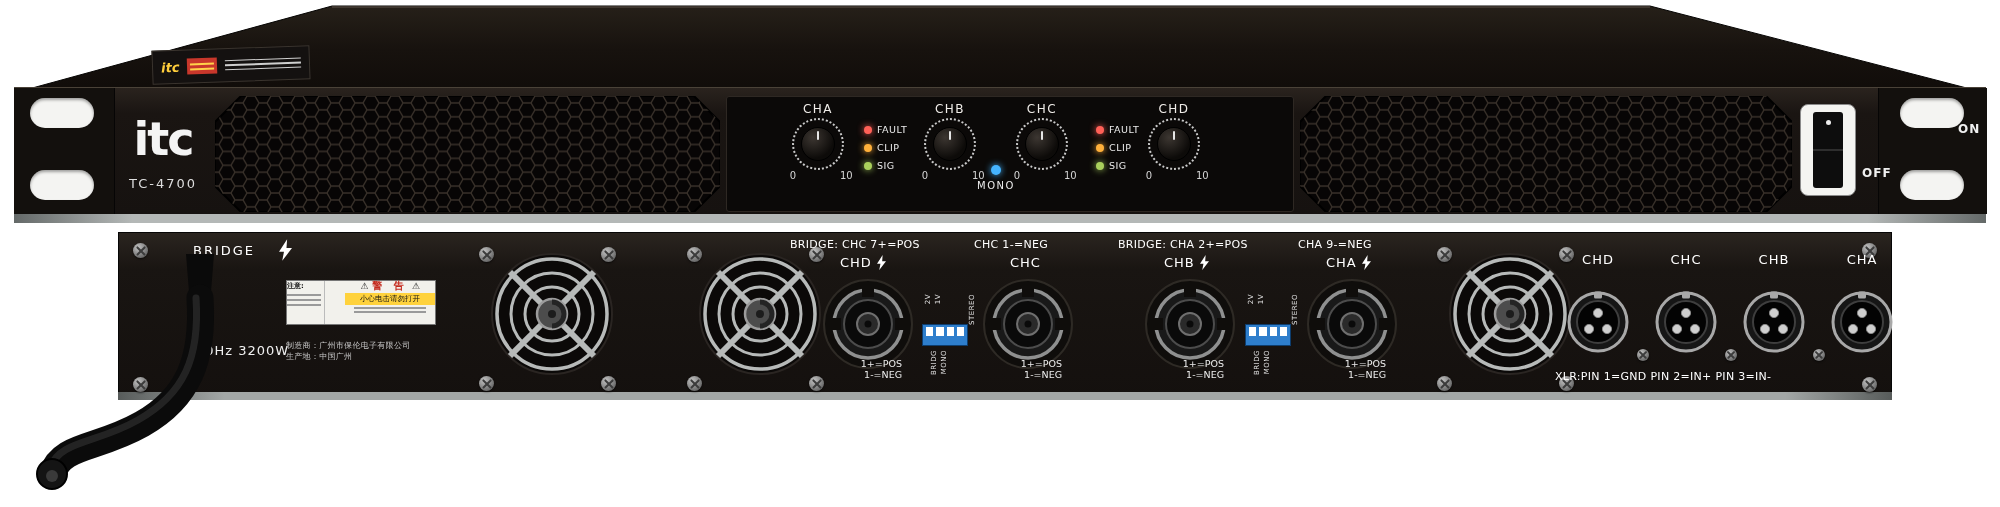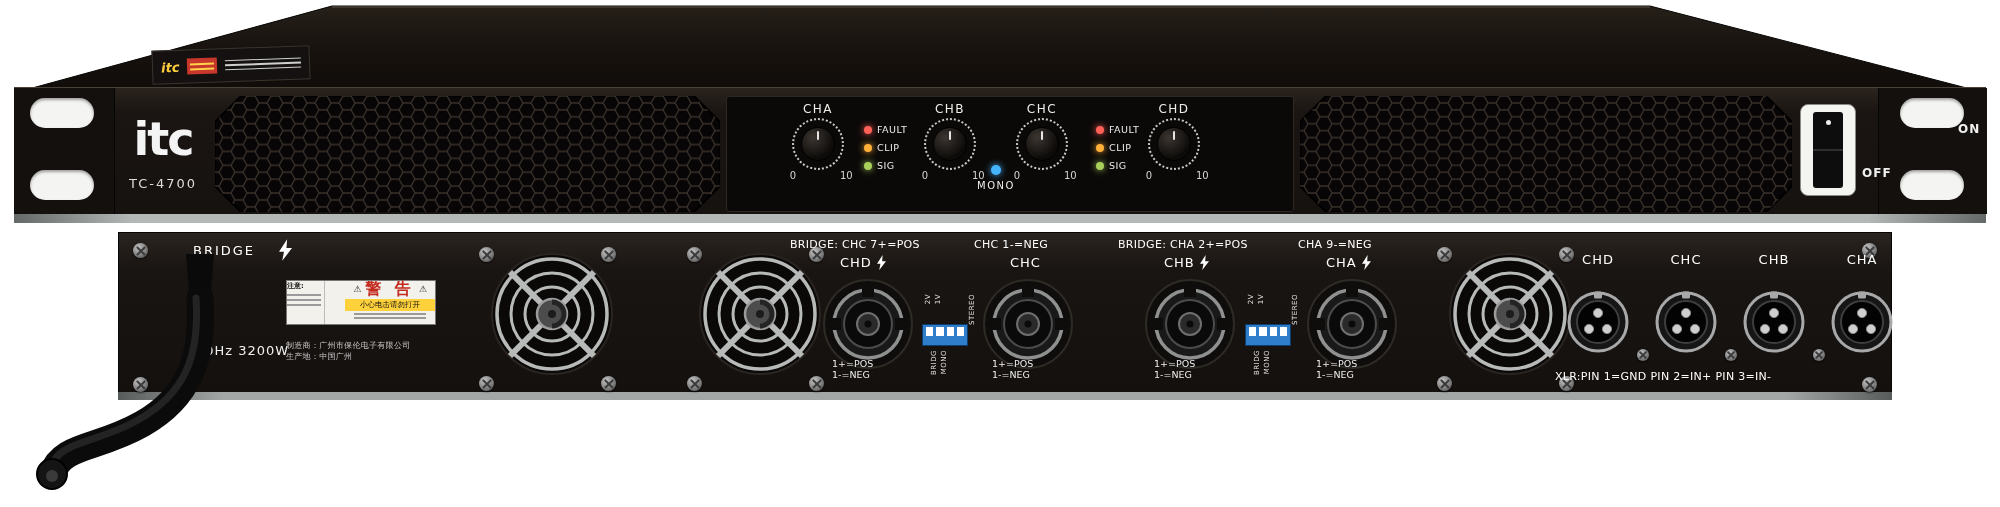--- a/index.html
+++ b/index.html
@@ -64,36 +64,36 @@
   .rating{color:#f0f0f0;font-size:13px;letter-spacing:1px;}
   .wlabel{left:286px;top:280px;width:150px;height:45px;background:#f2f1ec;
     border:1.5px solid #777;display:flex;gap:20px;box-sizing:border-box;}
   .wl-left{width:34px;border-right:1px solid #bbb;padding-right:3px;display:flex;
     flex-direction:column;gap:3px;}
   .wl-attn{font-size:7px;color:#111;font-weight:bold;}
   .wl-bar{height:2px;background:#9a9a9a;width:100%;}
   .wl-main{flex:1;display:flex;flex-direction:column;align-items:center;gap:2px;}
   .wl-titlerow{display:flex;align-items:center;gap:4px;}
   .wl-tri{font-size:9px;color:#111;line-height:1;}
-  .wl-title{font-size:16px;font-weight:bold;color:#c42b1f;letter-spacing:4px;line-height:1;}
+  .wl-title{font-size:10px;font-weight:bold;color:#c42b1f;letter-spacing:4px;line-height:1;}
   .wl-band{background:#ffd23c;width:100%;text-align:center;font-size:7.5px;color:#111;padding:1px 0;}
   .wl-bars{width:80%;display:flex;flex-direction:column;gap:2px;}
   .maker{color:#c8c8c8;font-size:8px;letter-spacing:.3px;}
   .screw{position:absolute;width:15px;height:15px;border-radius:50%;
     background:radial-gradient(circle at 35% 30%,#c2c2c2,#808080 55%,#555 90%);
     box-shadow:0 1px 2px rgba(0,0,0,.6);}
   .screw::before,.screw::after{content:"";position:absolute;left:1.5px;top:6.5px;width:12px;
     height:1.8px;background:#3c3c3c;border-radius:1px;}
   .screw::before{transform:rotate(45deg);}
   .screw::after{transform:rotate(-45deg);}
   .screw.sm{width:12px;height:12px;}
   .screw.sm::before,.screw.sm::after{left:1px;top:5px;width:10px;height:1.5px;}
   .rtext{color:#fff;font-size:11px;letter-spacing:.3px;white-space:nowrap;}
   .ch-row{display:flex;align-items:center;gap:5px;color:#fff;font-size:13px;letter-spacing:1px;}
-  .pins{color:#ededed;font-size:9.5px;line-height:11px;width:70px;}
+  .pins{color:#ededed;font-size:9.5px;line-height:11px;width:70px;text-align:right;}
   .dip{position:absolute;width:60px;height:90px;}
   .dip-v{position:absolute;writing-mode:vertical-rl;transform:rotate(180deg);
     font-size:7px;color:#e3e3e3;letter-spacing:.5px;line-height:9px;}
   .dip-block{position:absolute;width:46px;height:22px;background:#2e7ecc;
     border:1px solid #0d3d6e;display:flex;gap:3px;padding:2px 3px;box-sizing:border-box;}
   .dip-toggle{width:8px;height:9px;background:#fff;}
   .xlr-label{width:60px;text-align:center;color:#fff;font-size:13px;letter-spacing:1px;}
   .bolt{fill:#fff;}
 </style>
 </head>

